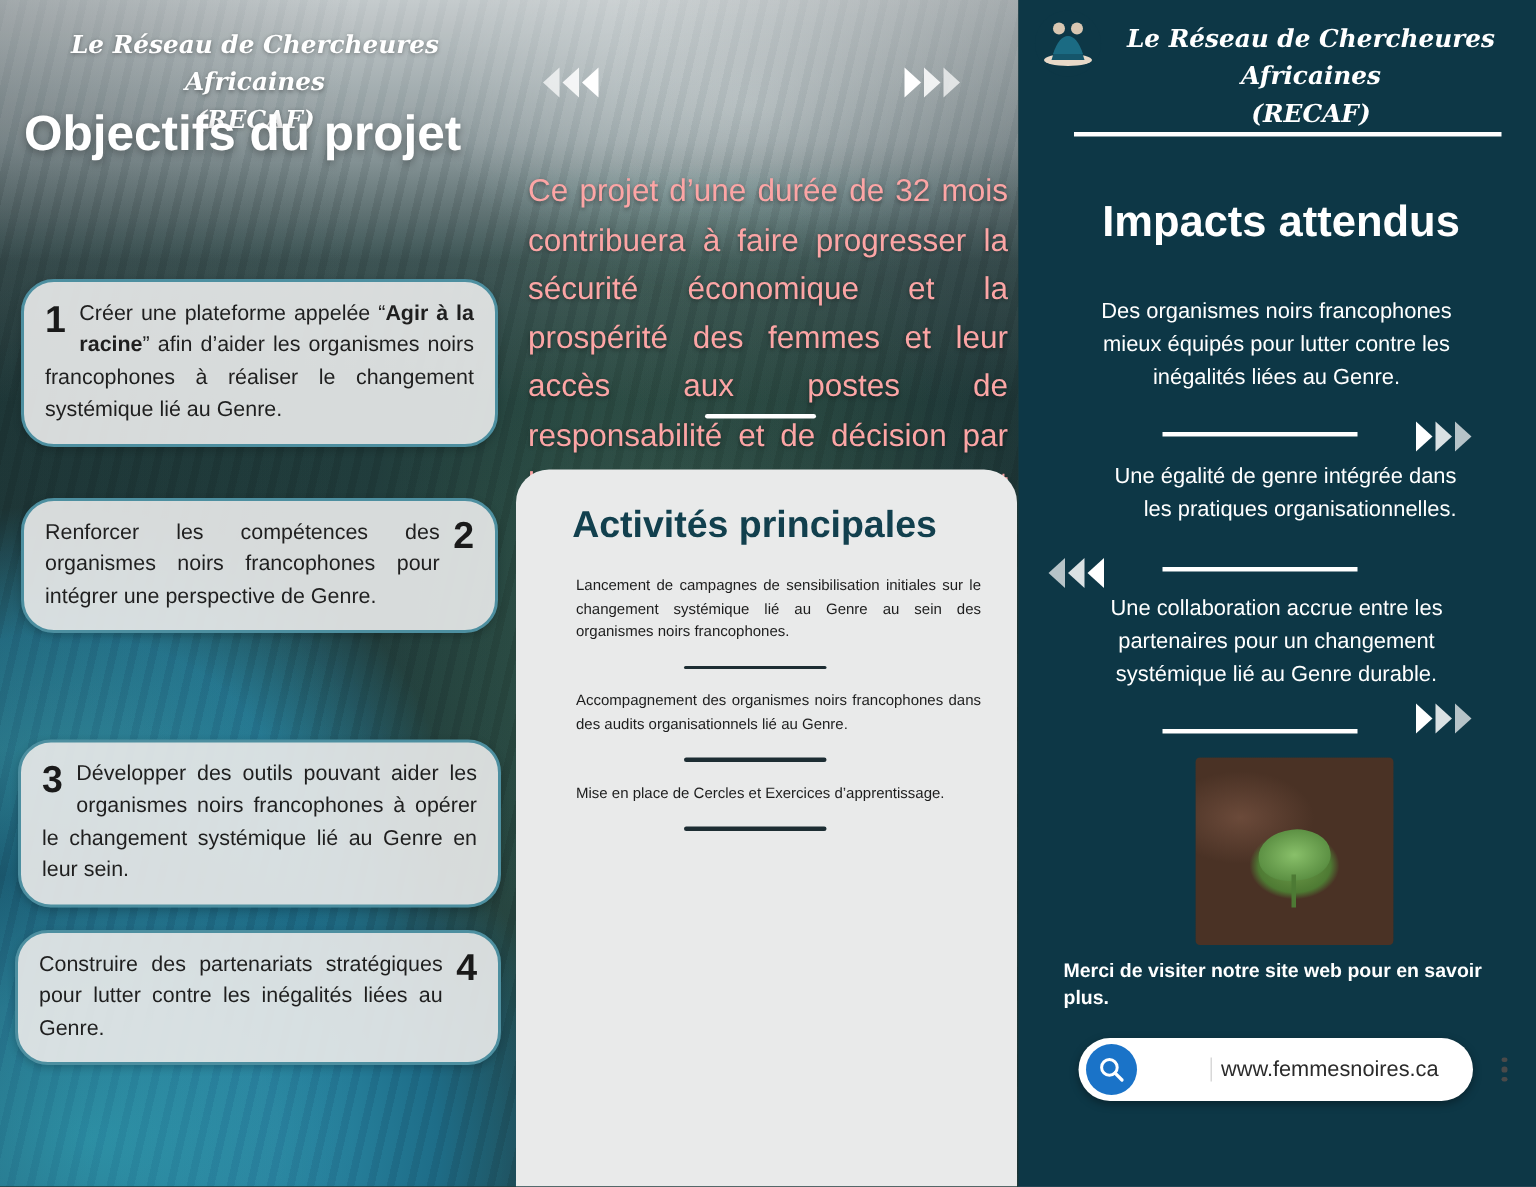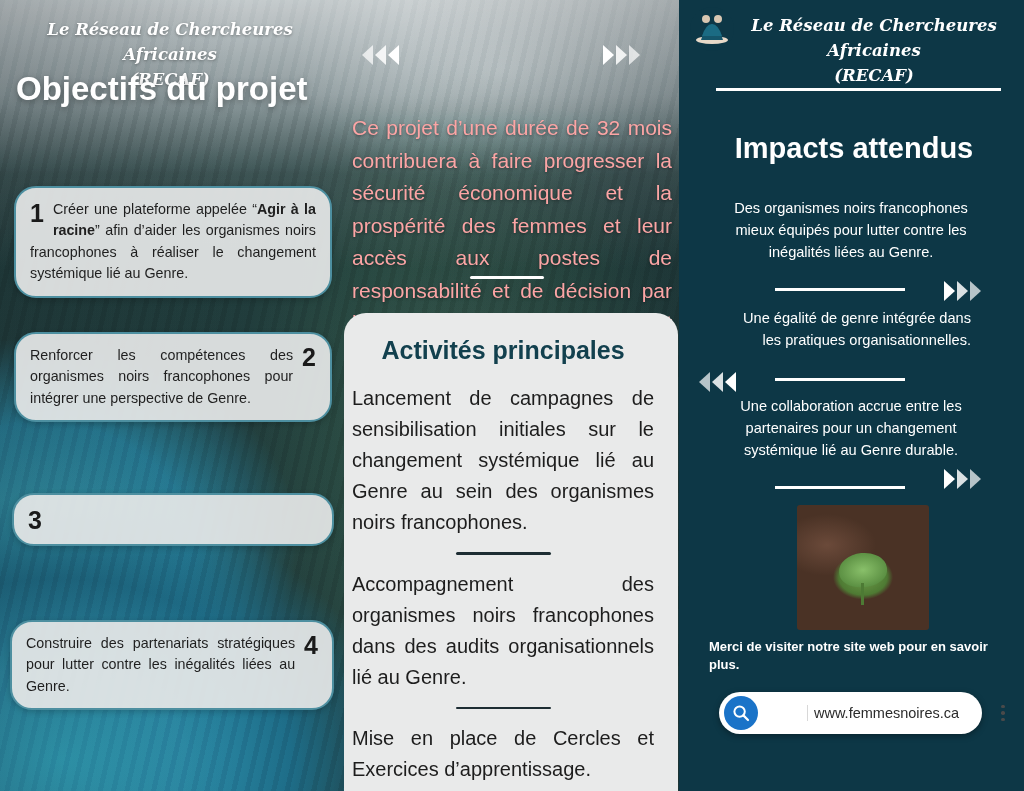--- a/index.html
+++ b/index.html
@@ -150,23 +150,24 @@
   .activities h2 {
     text-align: center;
     color: #12404e;
     font-size: 25px;
     font-weight: bold;
     line-height: 1.2;
     margin-bottom: 18px;
   }
   .act-item {
     color: #1d1d1d;
-    font-size: 20px;
+    font-size: 10px;
     line-height: 1.55;
     text-align: justify;
+    margin-left: 32px;
   }
   .act-sep {
     width: 95px; height: 2.5px;
     background: #1d2d33;
     margin: 14px auto;
     border-radius: 2px;
   }
 
   
   .right-panel {
@@ -335,20 +336,21 @@
       <span>Créer une plateforme appelée “</span><b>Agir à la racine</b><span>” afin d’aider les organismes noirs francophones à réaliser le changement systémique lié au Genre.</span>
     </div>
 
     <div class="obj-card" id="card2">
       <span class="num right-num">2</span>
       <span>Renforcer les compétences des organismes noirs francophones pour intégrer une perspective de Genre.</span>
     </div>
 
     <div class="obj-card" id="card3">
       <span class="num left-num">3</span>
+      <span>Développer des outils pouvant aider les organismes noirs francophones à opérer le changement systémique lié au Genre en leur sein.</span>
     </div>
 
     <div class="obj-card" id="card4">
       <span class="num right-num">4</span>
       <span>Construire des partenariats stratégiques pour lutter contre les inégalités liées au Genre.</span>
     </div>
 
     <div class="activities">
       <h2>Activités principales</h2>
       <div class="act-item">Lancement de campagnes de sensibilisation initiales sur le changement systémique lié au Genre au sein des organismes noirs francophones.</div>

